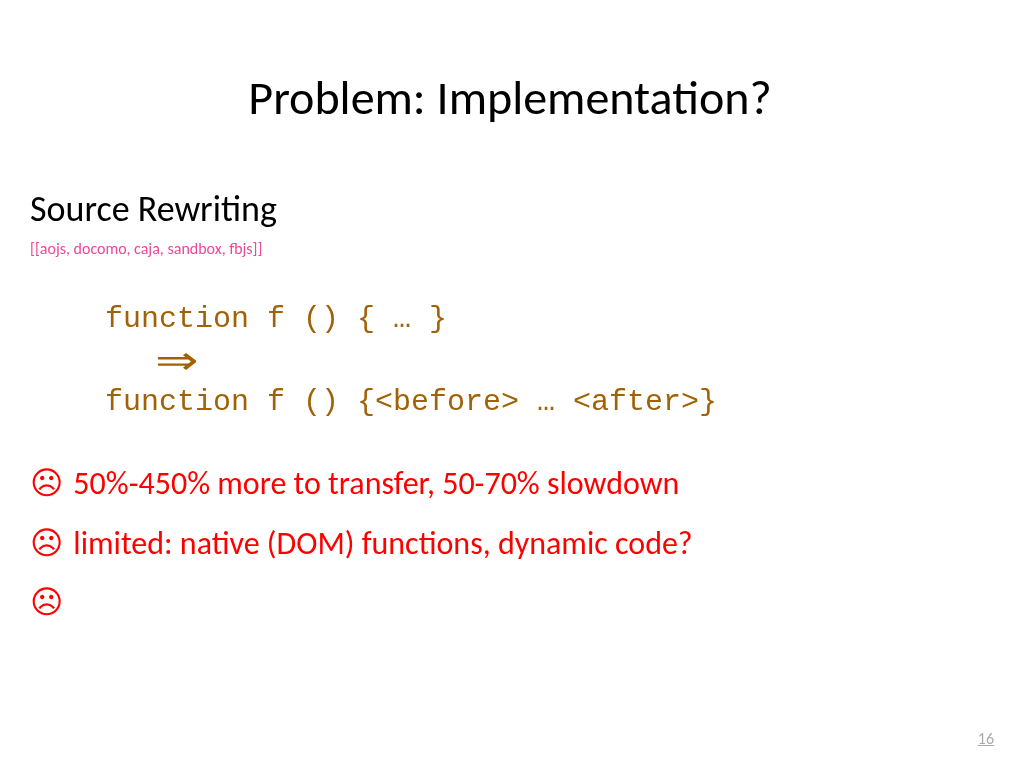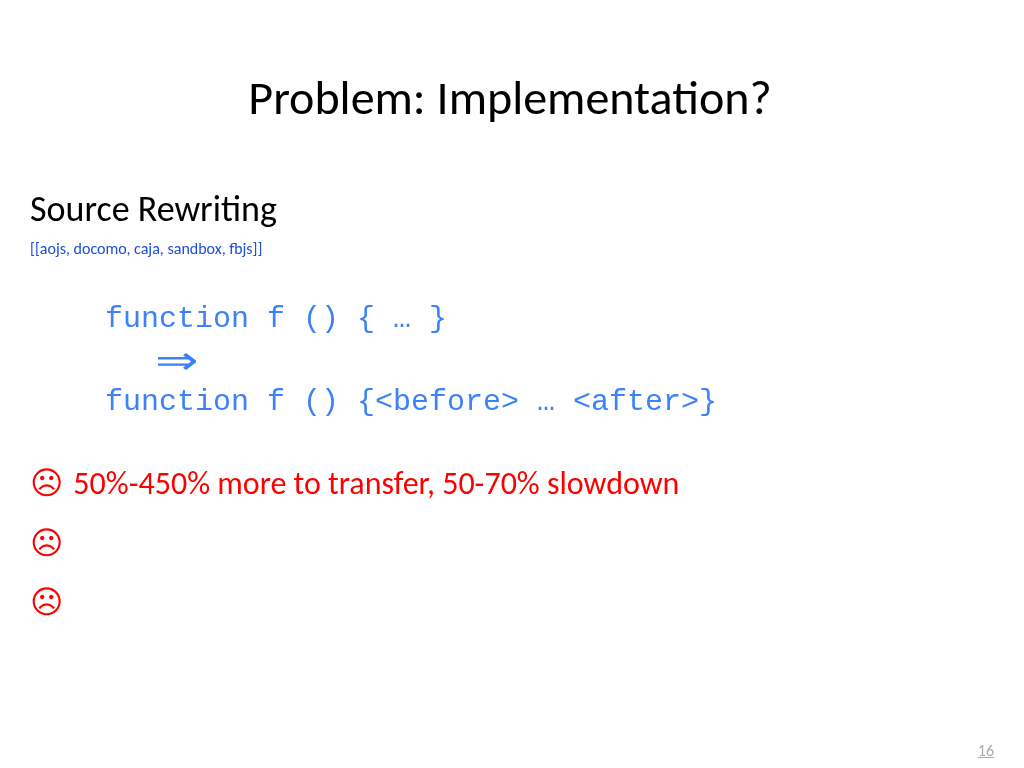--- a/index.html
+++ b/index.html
@@ -34,31 +34,31 @@
       margin-bottom: 40px;
       flex-direction: column;
     }
     .subheading {
       font-size: 36px;
       font-weight: 400;
       color: #000;
     }
     .citation {
       font-size: 16px;
-      color: #1d4ed8;
+      color: #ec4899;
       font-weight: 400;
       text-align: center;
     }
     .code-block {
       font-family: "Courier New", Courier, monospace;
       font-size: 30px;
       margin-left: 75px;
       margin-bottom: 40px;
       line-height: 1.4;
-      color: #3b82f6;
+      color: #a16207;
     }
     .arrow-row {
       padding-left: 55px;
       line-height: 1.0;
     }
     .arrow {
       font-size: 40px;
       font-family: Arial, sans-serif;
       display: inline-block;
       transform: scaleX(1.3);
@@ -75,21 +75,21 @@
       margin-bottom: 18px;
       line-height: 1.3;
     }
     .con-icon {
       font-size: 32px;
       flex-shrink: 0;
       font-family: Arial, sans-serif;
     }
     .page-num {
       position: absolute;
-      bottom: 16px;
+      bottom: 28px;
       right: 30px;
       font-size: 16px;
       color: #aaa;
       text-decoration: underline;
     }
   </style>
 </head>
 <body>
 
 <div class="slide">
@@ -109,20 +109,21 @@
     <div>function f () {&lt;before&gt; … &lt;after&gt;}</div>
   </div>
 
   <div class="con-list">
     <div class="con-item">
       <span class="con-icon">☹</span>
       <span>50%-450% more to transfer, 50-70% slowdown</span>
     </div>
     <div class="con-item">
       <span class="con-icon">☹</span>
+      <span> limited: native (DOM) functions, dynamic code?</span>
     </div>
     <div class="con-item">
       <span class="con-icon">☹</span>
     </div>
   </div>
 
   <div class="page-num">16</div>
 
 </div>
 

